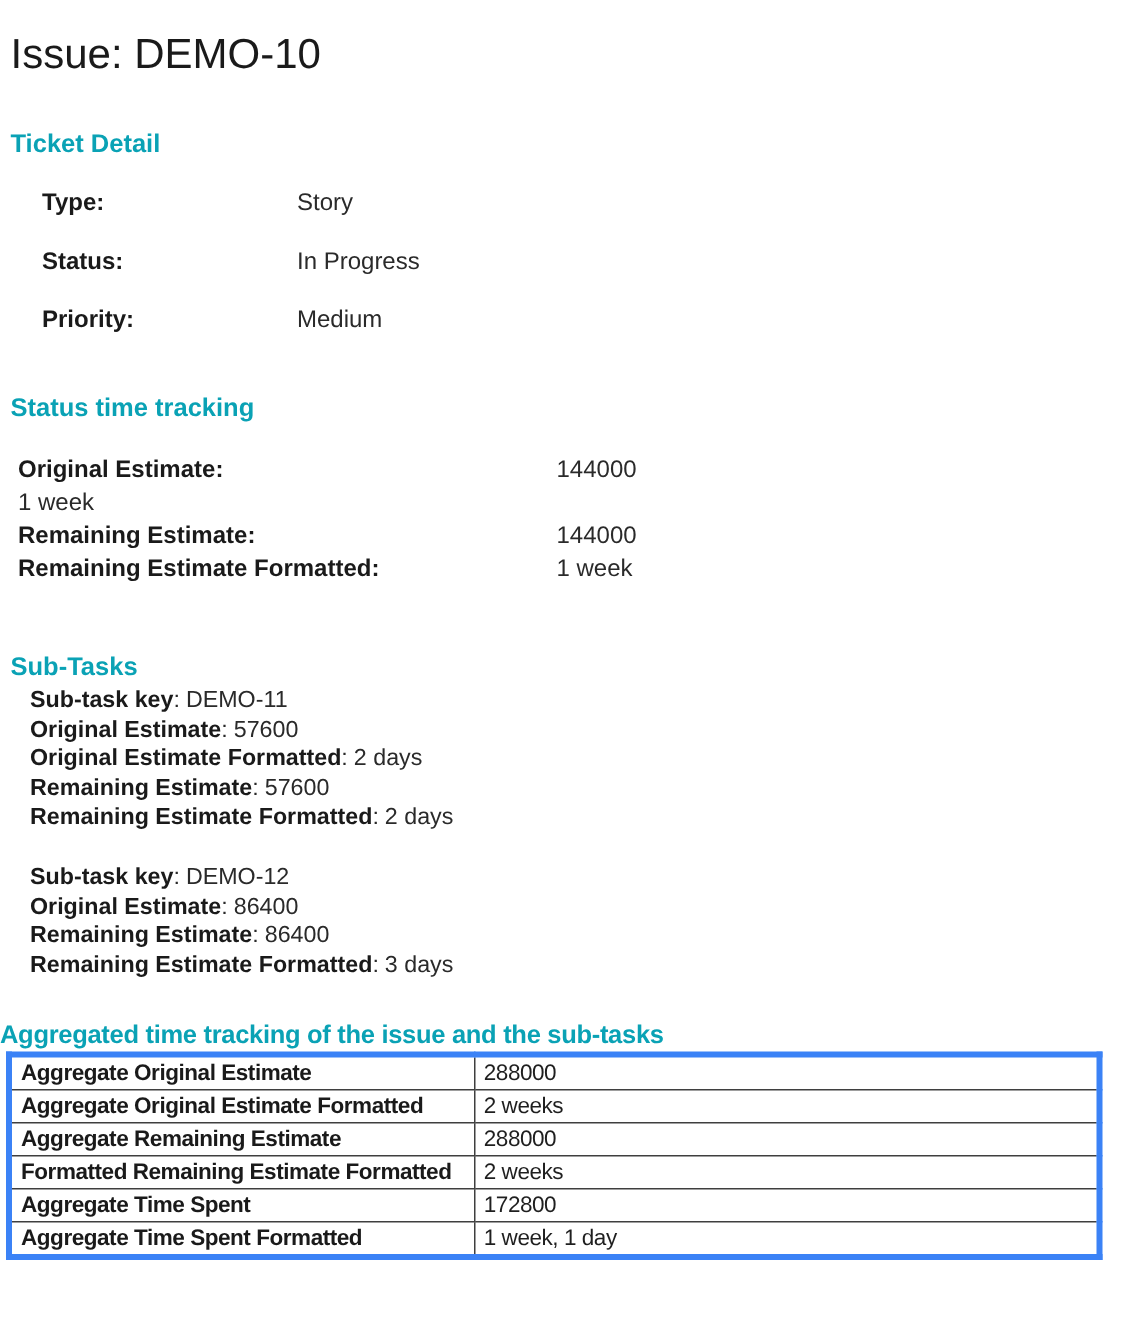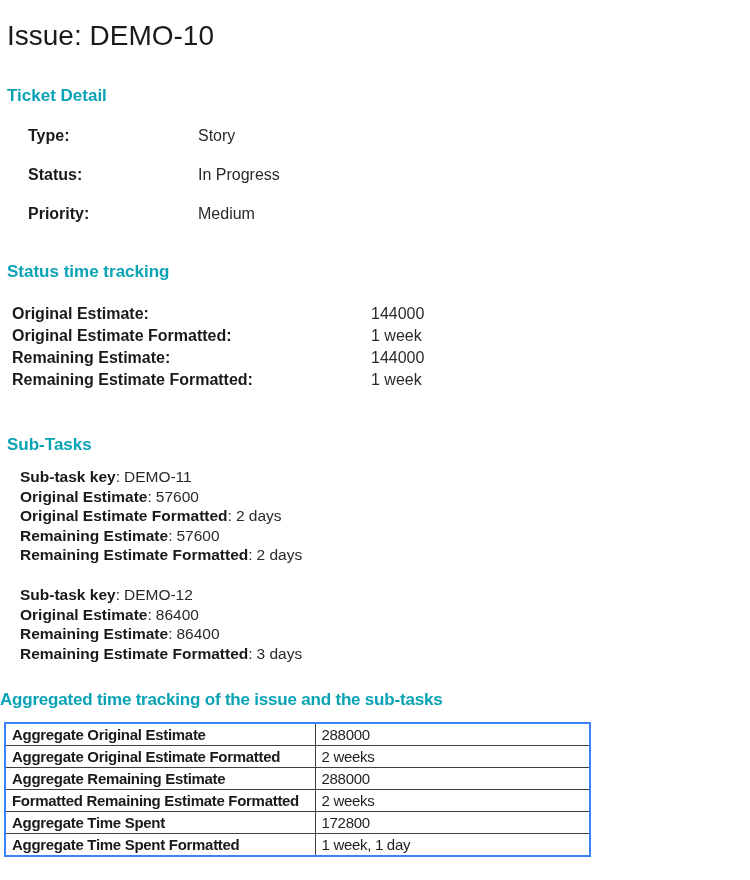--- a/index.html
+++ b/index.html
@@ -42,36 +42,36 @@
   
   .tt-list { margin-top: 21px; }
   .tt-row {
     display: flex; padding-left: 12px;
     font-size: 16px; line-height: 22px; gap: 41px;
   }
   .tt-row .tl { font-weight: 700; width: 318px; flex: 0 0 318px; }
   .tt-row .tv { font-weight: 400; color: #2a2a2a; }
 
   
-  .st-block { margin-top: 12px; }
+  .st-block { margin-top: 2px; }
   .st-block2 { margin-top: 20px; }
   .st-line {
     padding-left: 20px;
     font-size: 15.5px; line-height: 19.6px;
   }
   .st-line .sl { font-weight: 700; }
   .st-line .sep { font-weight: 400; color: #2a2a2a; }
   .st-line .sv { font-weight: 400; color: #2a2a2a; margin-left: 4px; }
 
   
   table.agg {
     border-collapse: collapse;
-    width: 587px;
-    margin: 12px 0 0 4px;
-    border: 2px solid #3b82f6;
+    width: 731px;
+    margin: 1px 0 0 4px;
+    border: 4px solid #3b82f6;
     table-layout: fixed;
   }
   table.agg td {
     border: 1px solid #3f3f3f;
     padding: 1px 6px;
     font-size: 15px; line-height: 19px;
     letter-spacing: -0.3px;
     white-space: nowrap; overflow: hidden;
   }
   td.al { font-weight: 700; width: 310px; }
@@ -108,21 +108,20 @@
   <section>
     <h2 class="sec m-tt">Status time tracking</h2>
     <div class="tt-list">
 
         <div class="tt-row">
           <span class="tl">Original Estimate:</span>
           <span class="tv">144000</span>
         </div>
 
         <div class="tt-row">
-          <span class="tl">Original Estimate Formatted:</span>
           <span class="tv">1 week</span>
         </div>
 
         <div class="tt-row">
           <span class="tl">Remaining Estimate:</span>
           <span class="tv">144000</span>
         </div>
 
         <div class="tt-row">
           <span class="tl">Remaining Estimate Formatted:</span>

